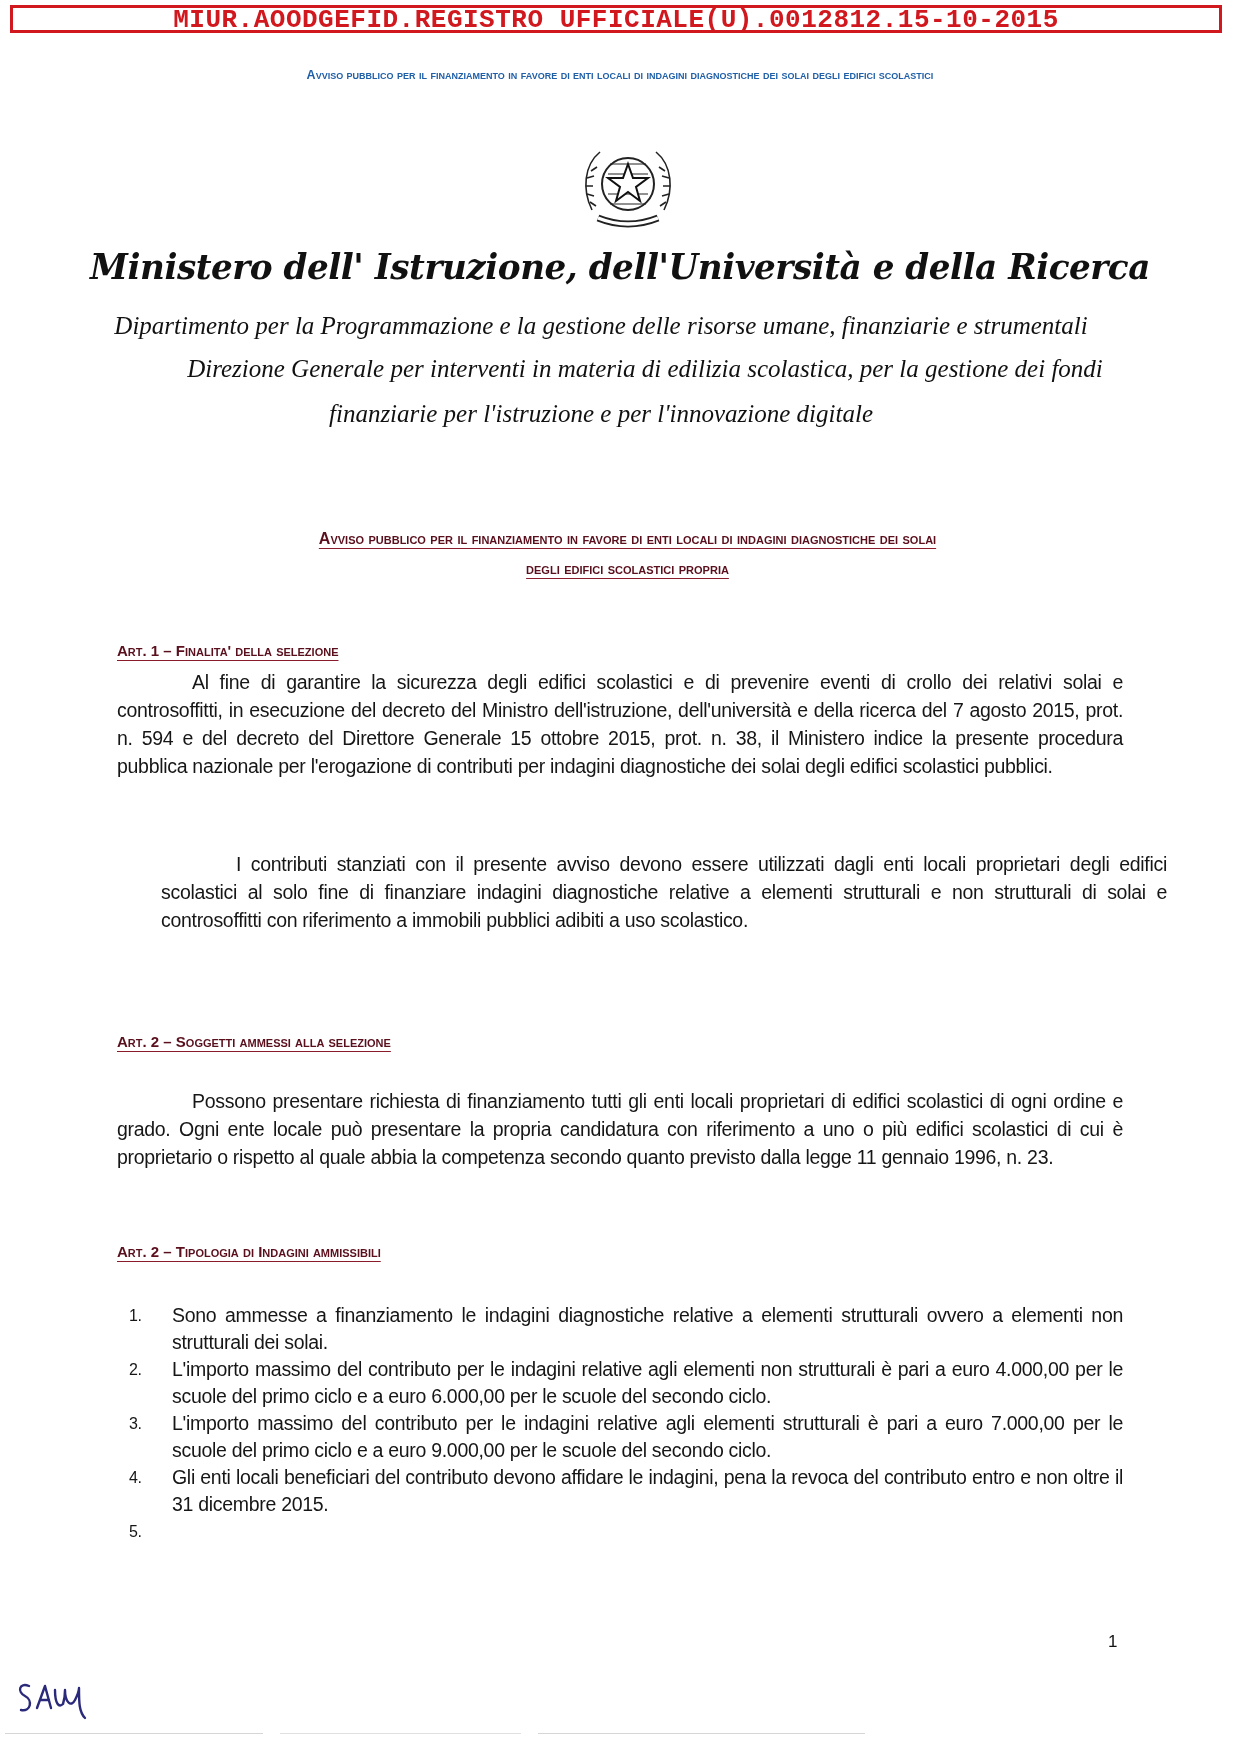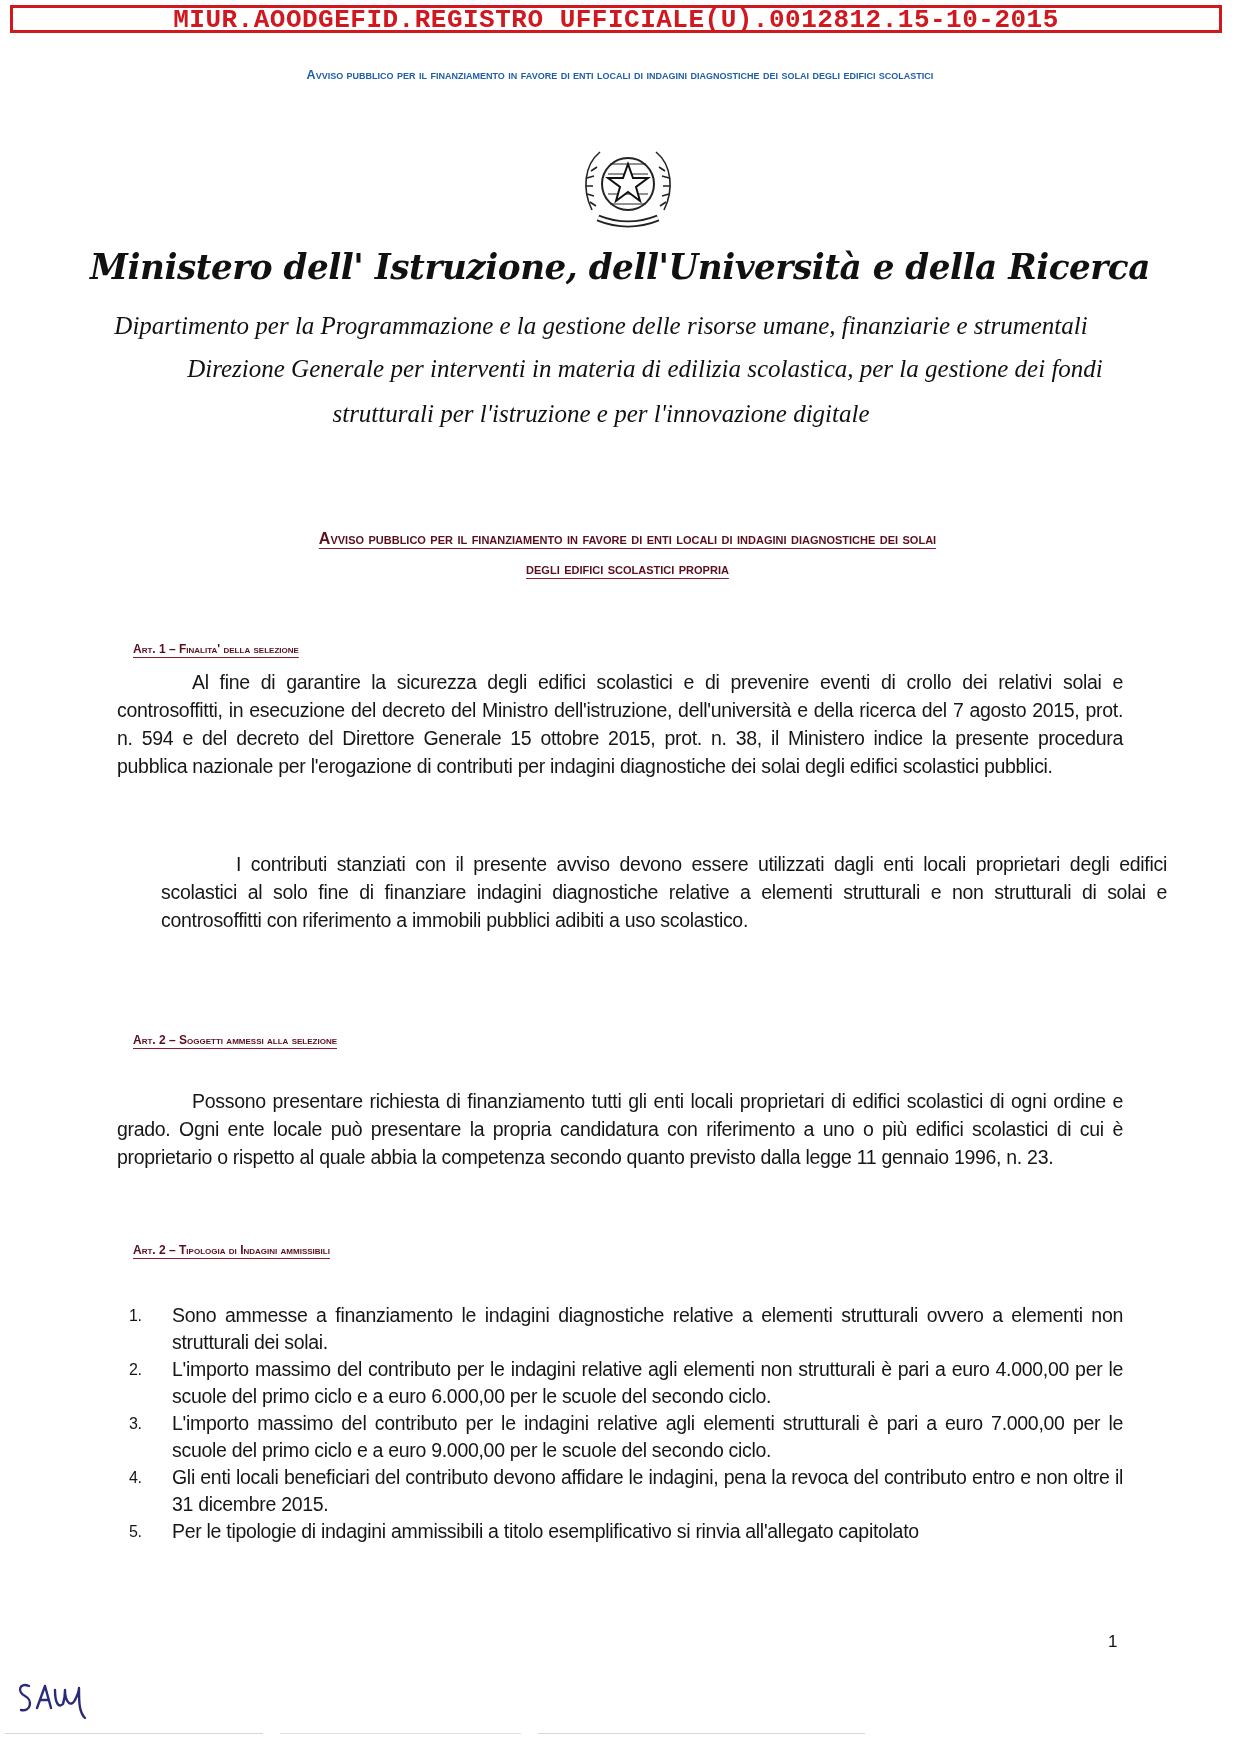--- a/index.html
+++ b/index.html
@@ -38,22 +38,22 @@
   .dept.l1 { top: 312px; }
   .dept.l2 { top: 355px; padding-left: 44px; }
   .dept.l3 { top: 400px; }
   .doc-title {
     position: absolute; left: 120px; width: 1015px; top: 524px; text-align: center;
     font-family: "Liberation Sans", sans-serif; font-size: 16px; color: #5a0f1c;
     line-height: 30px; font-variant: small-caps; font-weight: 600;
   }
   .doc-title span { text-decoration: underline; text-decoration-color: #8a1b2a; text-underline-offset: 4px; }
   .art-heading {
-    position: absolute; left: 133px;
-    font-family: "Liberation Sans", sans-serif; font-size: 12px; color: #5a0f1c;
+    position: absolute; left: 117px;
+    font-family: "Liberation Sans", sans-serif; font-size: 15px; color: #5a0f1c;
     font-variant: small-caps; font-weight: 600;
     text-decoration: underline; text-decoration-color: #8a1b2a; text-underline-offset: 4px;
   }
   .para {
     position: absolute; left: 117px; width: 1006px;
     font-family: "Liberation Sans", sans-serif; font-size: 19.5px; color: #161616;
     line-height: 28px; text-align: justify; letter-spacing: -0.3px;
   }
   .para .indent { display: inline-block; width: 75px; }
   .list {
@@ -97,21 +97,21 @@
     </g>
     <polygon points="54,24 59,38 74,38 62,47 66,61 54,52 42,61 46,47 34,38 49,38" fill="#fff" stroke="#111" stroke-width="2"></polygon>
     <path d="M24 78 Q54 90 84 78" fill="none" stroke="#222" stroke-width="7"></path>
     <path d="M24 78 Q54 90 84 78" fill="none" stroke="#fff" stroke-width="3.5"></path>
   </svg>
 </div>
 
 <div class="ministry">Ministero dell' Istruzione, dell'Università e della Ricerca</div>
 <div class="dept l1">Dipartimento per la Programmazione e la gestione delle risorse umane, finanziarie e strumentali</div>
 <div class="dept l2">Direzione Generale per interventi in materia di edilizia scolastica, per la gestione dei fondi</div>
-<div class="dept l3">strutturali per l'istruzione e per l'innovazione digitale</div>
+<div class="dept l3">finanziarie per l'istruzione e per l'innovazione digitale</div>
 
 <div class="doc-title">
   <span>Avviso pubblico per il finanziamento in favore di enti locali di indagini diagnostiche dei solai</span><br>
   <span>degli edifici scolastici propria</span>
 </div>
 
 <div class="art-heading" style="top:642px;">Art. 1 – Finalita' della selezione</div>
 <div class="para" style="top:668px;">
   <span class="indent"></span><span>Al fine di garantire la sicurezza degli edifici scolastici e di prevenire eventi di crollo dei relativi solai e controsoffitti, in esecuzione del decreto del Ministro dell'istruzione, dell'università e della ricerca  del 7 agosto 2015, prot. n. 594 e del decreto del Direttore Generale 15 ottobre 2015, prot. n. 38, il Ministero indice la presente procedura pubblica nazionale per l'erogazione di contributi  per indagini diagnostiche dei solai degli edifici scolastici pubblici.</span>
 </div>
@@ -137,21 +137,20 @@
   <li>
     <span class="num">3.</span>
     <span>L'importo massimo del contributo per le indagini relative agli elementi strutturali è pari a euro 7.000,00 per le scuole del primo ciclo e a euro 9.000,00 per le scuole del secondo ciclo.</span>
   </li>
   <li>
     <span class="num">4.</span>
     <span>Gli enti locali beneficiari del contributo devono affidare le indagini, pena la revoca del contributo entro e non oltre il 31 dicembre 2015.</span>
   </li>
   <li>
     <span class="num">5.</span>
-    <span>Per le tipologie di indagini ammissibili a titolo esemplificativo si rinvia all'allegato capitolato</span>
   </li>
 </ol>
 
 <div class="page-number">1</div>
 
 <div class="initials">
   <svg width="90" height="42" viewBox="0 0 90 42">
     <path d="M14 8 C4 4 2 14 10 18 C18 22 16 34 6 32 M22 30 L30 8 L36 30 M25 22 h9 M40 12 C40 26 44 30 48 26 C50 20 50 14 50 12 C50 24 56 30 60 22 C62 18 64 14 64 10 C64 24 64 34 70 40" fill="none" stroke="#2b2a7a" stroke-width="2.4" stroke-linecap="round" stroke-linejoin="round"></path>
   </svg>
 </div>

